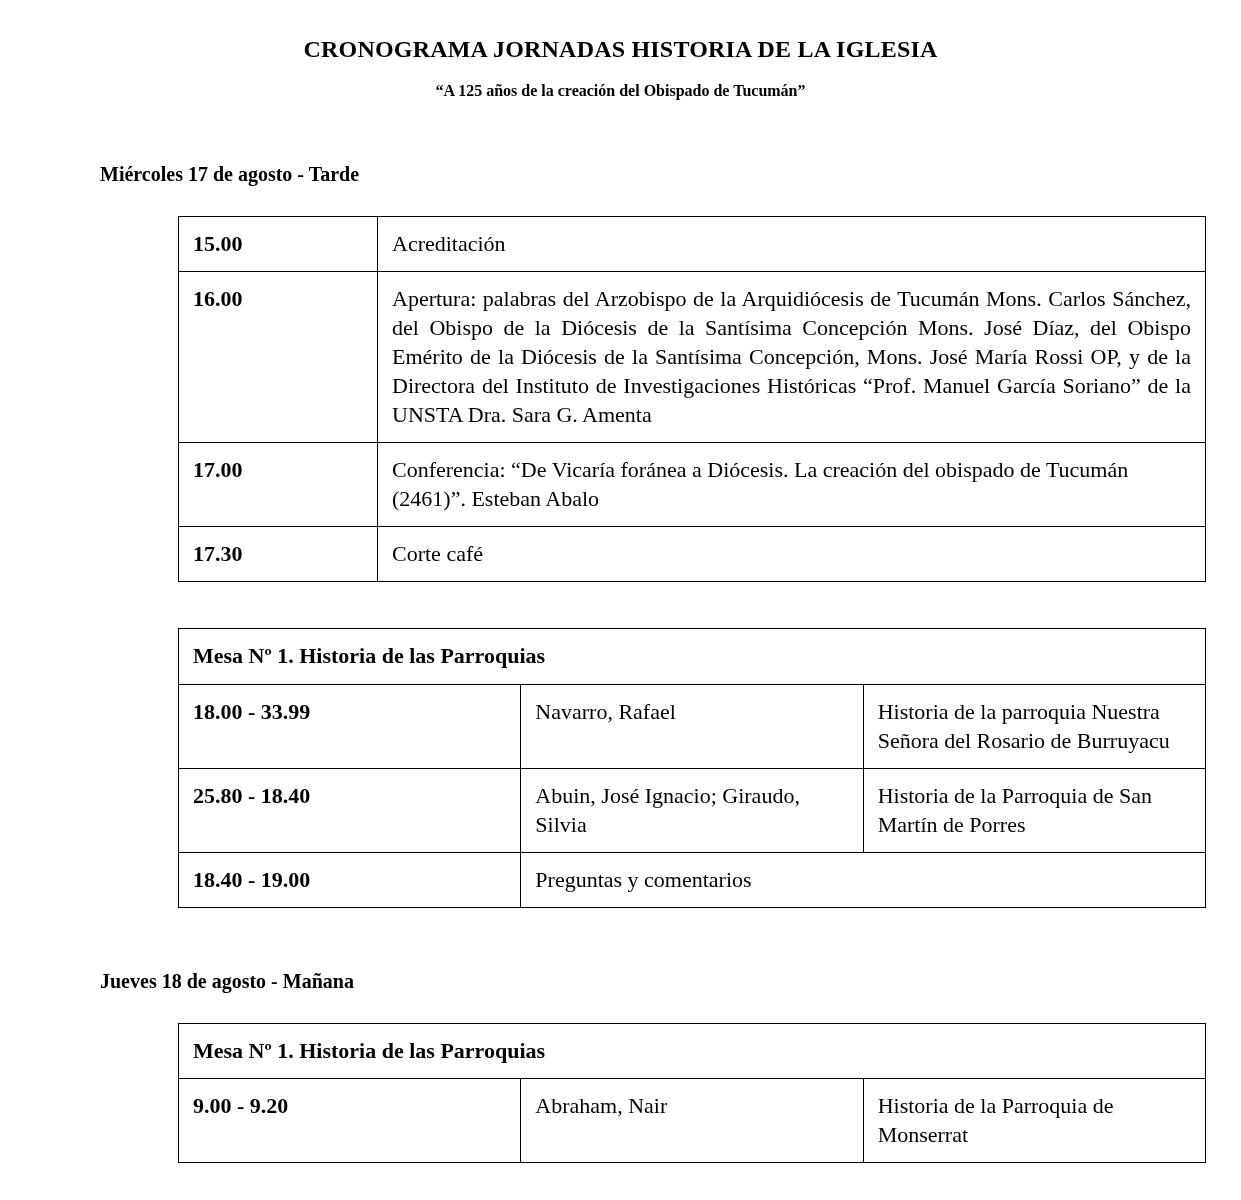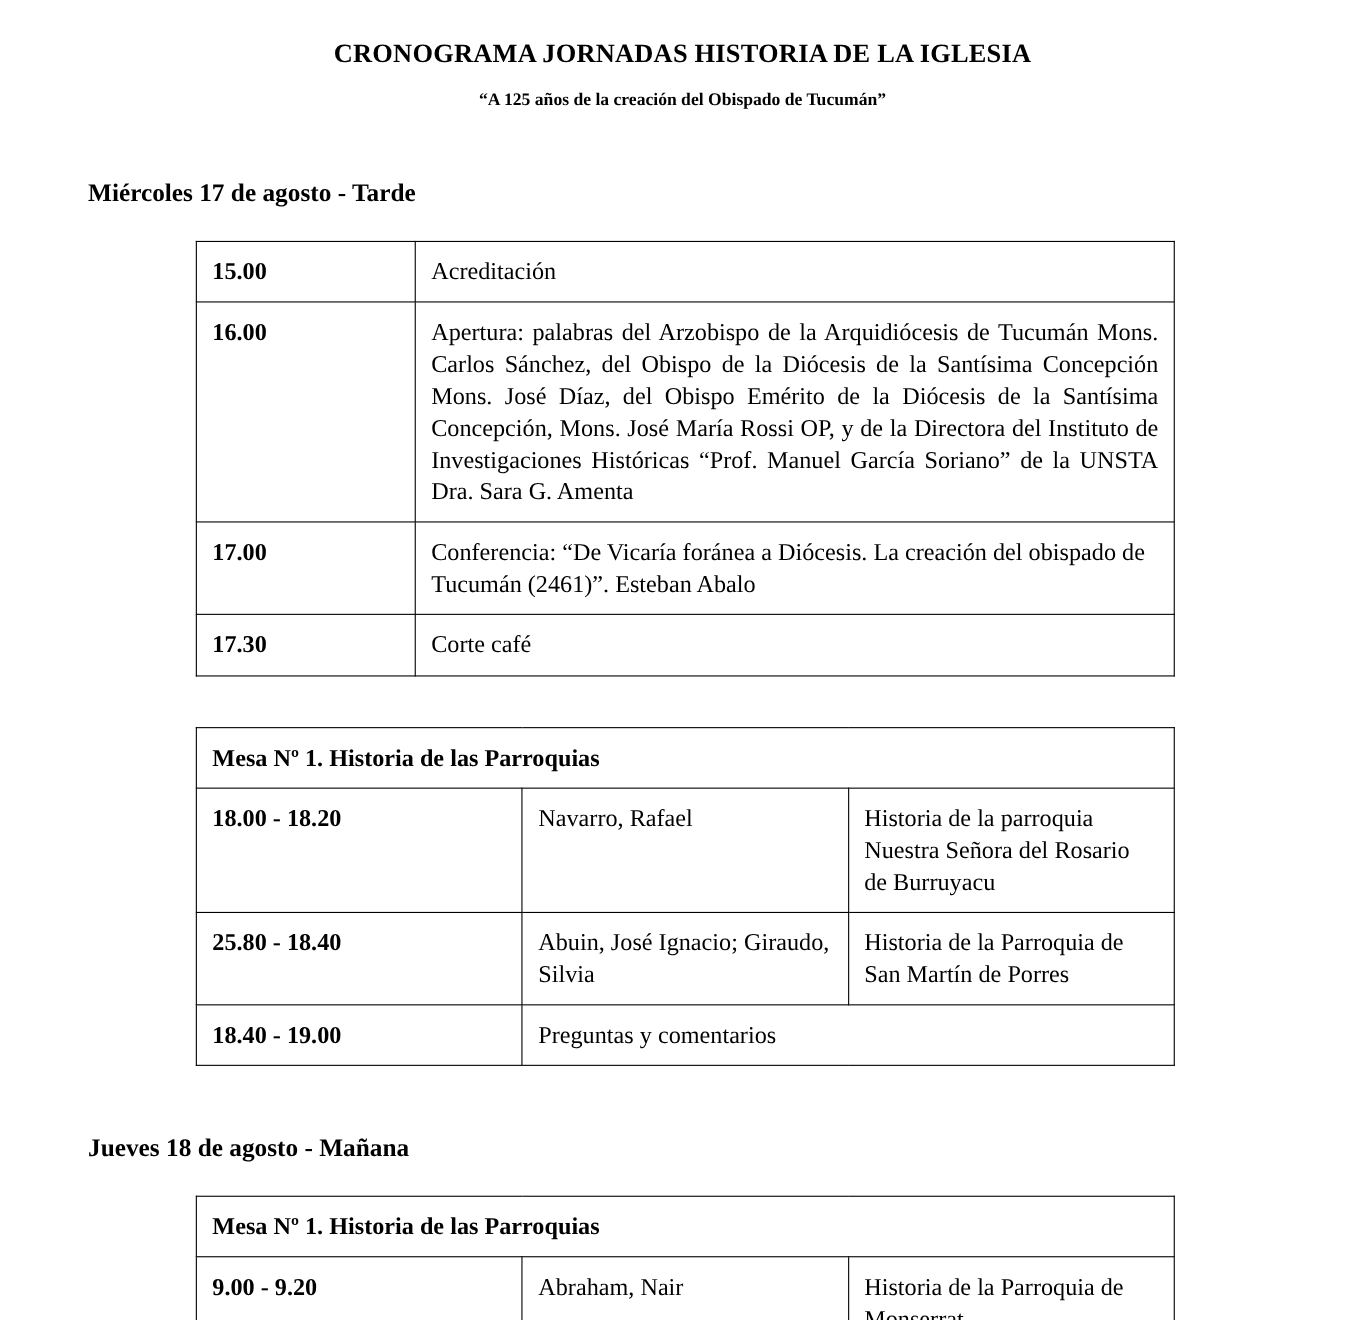--- a/index.html
+++ b/index.html
@@ -28,31 +28,31 @@
   }
   .doc-subtitle {
     text-align: center;
     font-weight: bold;
     font-size: 16px;
     line-height: 1.28;
     margin: 0 0 0 0;
   }
   .section-heading {
     font-weight: bold;
-    font-size: 23px;
+    font-size: 20px;
     margin: 0;
-    padding-left: 80px;
+    padding-left: 100px;
   }
   .spacer-lg { height: 62px; }
   .spacer-md { height: 46px; }
   .spacer-sm { height: 30px; }
 
   table.schedule {
     border-collapse: collapse;
-    width: 890px;
+    width: 1028px;
     margin-left: 178px;
     table-layout: fixed;
   }
   table.schedule td {
     border: 1.6px solid #000000;
     vertical-align: top;
     padding: 12px 14px 13px 14px;
     font-size: 22px;
     line-height: 1.32;
   }
@@ -116,21 +116,21 @@
   </table>
 
   <div class="spacer-md"></div>
 
   <table class="schedule">
     <tbody>
       <tr>
         <td class="mesa" colspan="3">Mesa Nº 1. Historia de las Parroquias</td>
       </tr>
       <tr>
-        <td class="time-wide">18.00 - 18.20</td>
+        <td class="time-wide">18.00 - 33.99</td>
         <td class="author">Navarro, Rafael</td>
         <td>Historia de la parroquia Nuestra Señora del Rosario de Burruyacu</td>
       </tr>
       <tr>
         <td class="time-wide">25.80 - 18.40</td>
         <td class="author">Abuin, José Ignacio; Giraudo, Silvia</td>
         <td>Historia de la Parroquia de San Martín de Porres</td>
       </tr>
       <tr>
         <td class="time-wide">18.40 - 19.00</td>

